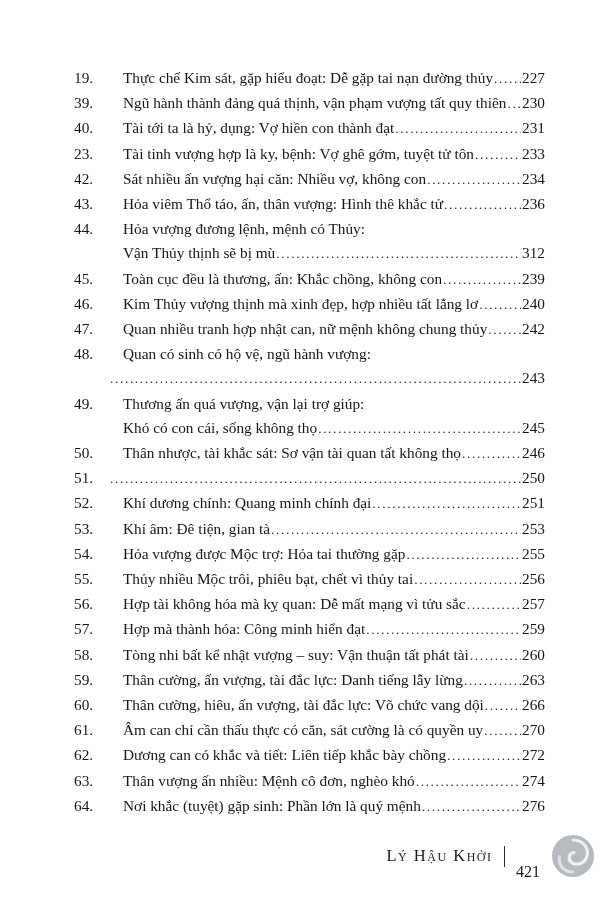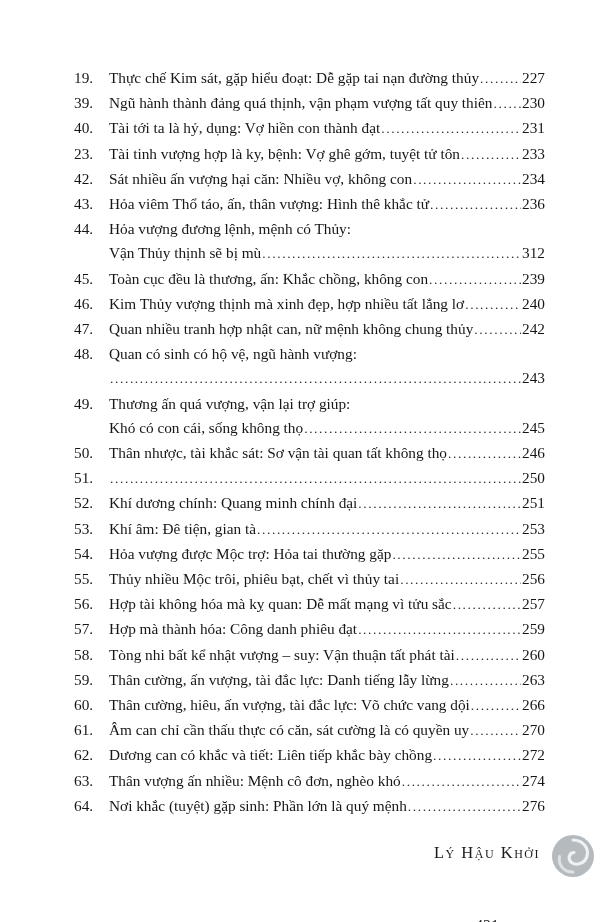--- a/index.html
+++ b/index.html
@@ -29,21 +29,21 @@
     font-size: 15.3px;
     white-space: nowrap;
   }
   .num {
     flex: none;
     width: 26px;
     text-align: left;
     margin-right: 9px;
   }
   .cont .num { visibility: hidden; }
-  .text { flex: none; }
+  .text { flex: none; margin-left: 14px; }
   .leader {
     flex: 1 1 10px;
     min-width: 10px;
     overflow: hidden;
     margin: 0 1px;
     color: #2a2a2a;
   }
   .leader::after {
     content: "......................................................................................................................................";
     letter-spacing: 1.6px;
@@ -54,21 +54,20 @@
     min-width: 24px;
   }
   .footer {
     position: absolute;
     top: 843px;
     right: 72px;
     display: flex;
     align-items: center;
     gap: 11px;
     height: 26px;
-    flex-direction: column;
   }
   .footer-title {
     font-variant: small-caps;
     font-size: 16.5px;
     letter-spacing: 1.5px;
     color: #1b1b1b;
   }
   .footer-divider {
     width: 1.5px;
     height: 21px;
@@ -251,21 +250,21 @@
         <div class="line">
           <span class="num">56.</span>
           <span class="text">Hợp tài không hóa mà kỵ quan: Dễ mất mạng vì tửu sắc</span>
           <span class="leader"></span>
           <span class="pnum">257</span>
         </div>
       </div>
       <div class="toc-entry">
         <div class="line">
           <span class="num">57.</span>
-          <span class="text">Hợp mà thành hóa: Công danh phiêu đạt</span>
+          <span class="text">Hợp mà thành hóa: Công minh hiển đạt</span>
           <span class="leader"></span>
           <span class="pnum">259</span>
         </div>
       </div>
       <div class="toc-entry">
         <div class="line">
           <span class="num">58.</span>
           <span class="text">Tòng nhi bất kể nhật vượng – suy: Vận thuận tất phát tài</span>
           <span class="leader"></span>
           <span class="pnum">260</span>

